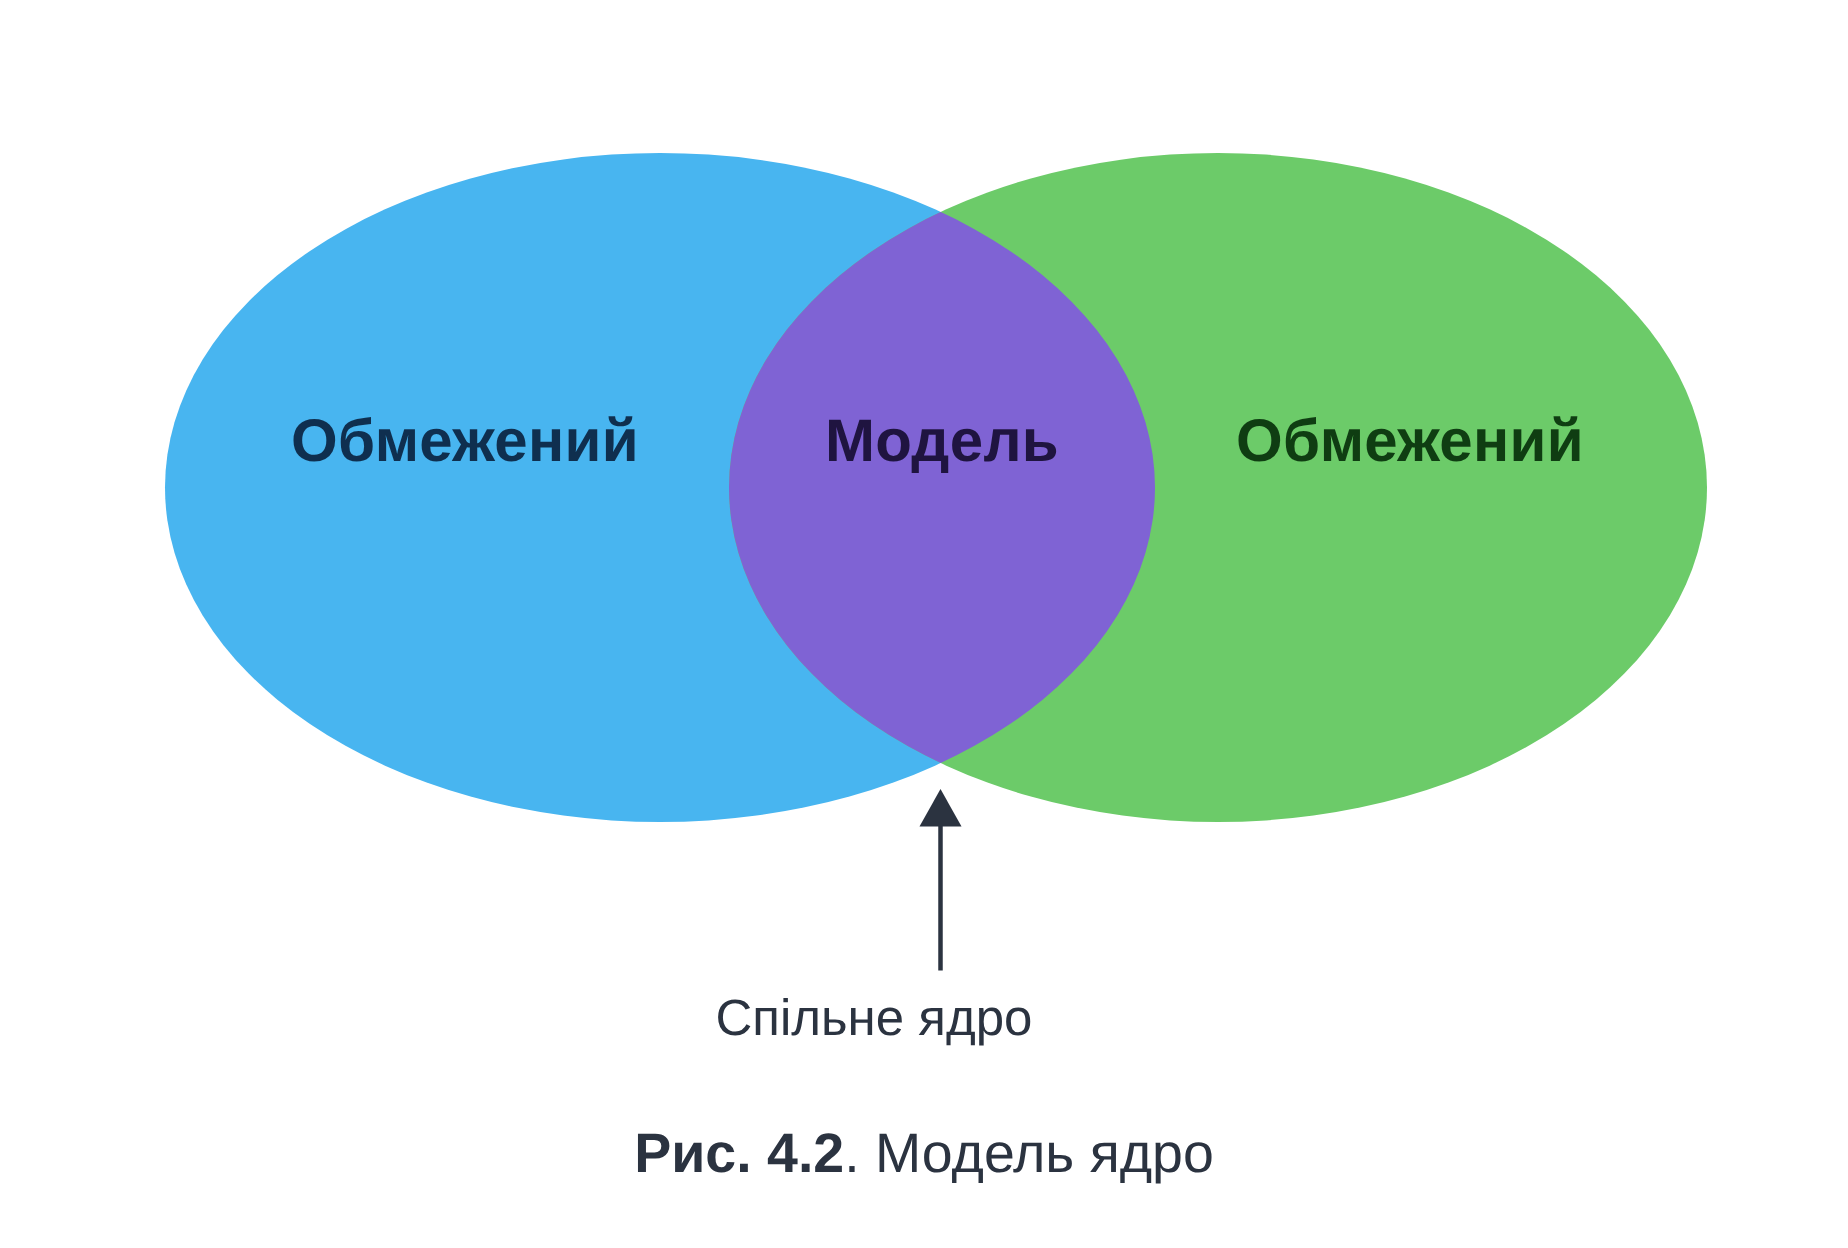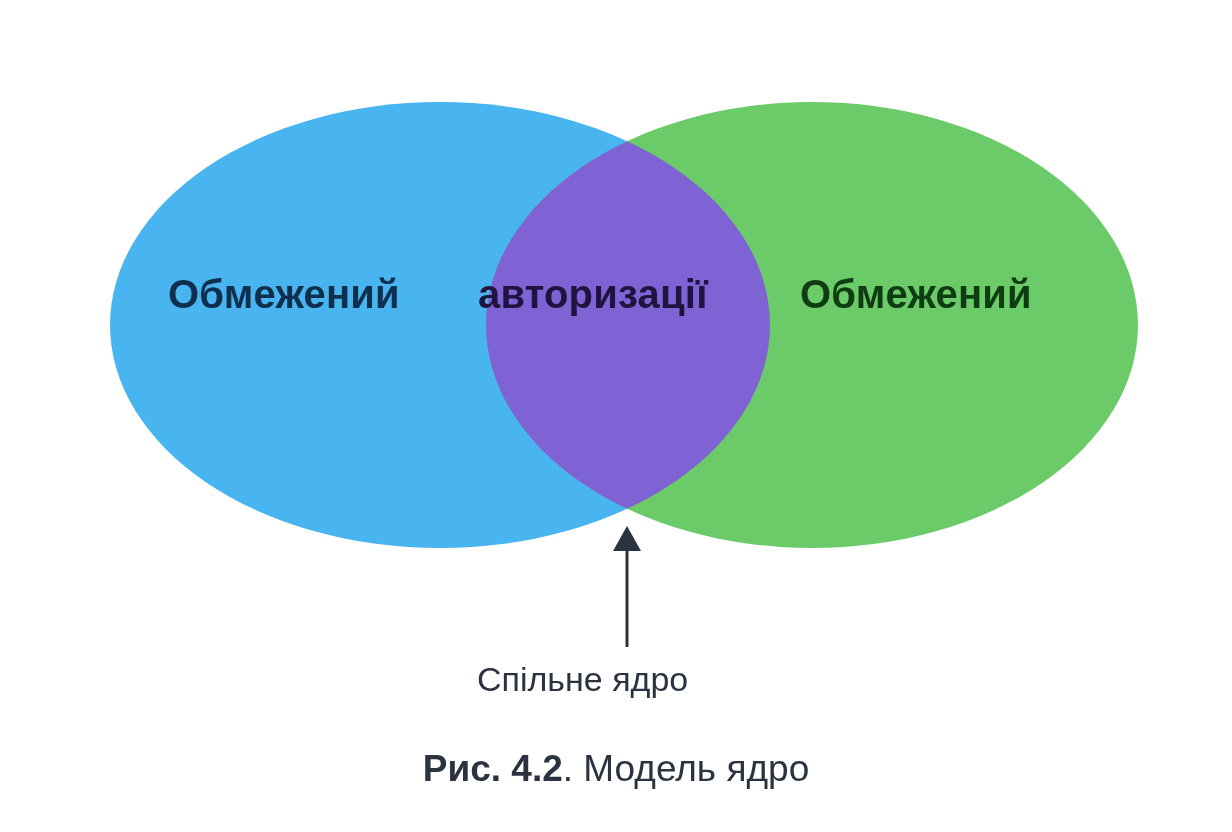--- a/index.html
+++ b/index.html
@@ -1,18 +1,18 @@
 <!DOCTYPE html>
 <html><head>
   <meta charset="utf-8">
   <style>
     html, body { margin: 0; padding: 0; background: #ffffff; }
     body { width: 1232px; height: 832px; position: relative; overflow: hidden; font-family: "Liberation Sans", "DejaVu Sans", sans-serif; }
     .canvas { position: absolute; left: 0; top: 0; width: 1232px; height: 832px; }
-    .label { position: absolute; font-weight: 700; font-size: 40px; line-height: 52px; letter-spacing: 0.2px; }
+    .label { position: absolute; text-align: center; font-weight: 700; font-size: 40px; line-height: 52px; letter-spacing: 0.2px; }
     .label span { display: block; }
     .lbl-left { left: 168px; top: 268px; width: 284px; }
     .lbl-center { left: 478px; top: 268px; width: 300px; }
     .lbl-right { left: 800px; top: 268px; width: 280px; }
     .core-label { position: absolute; left: 477px; top: 660px; width: 300px; text-align: left; font-size: 34px; color: #2B3340; }
     .caption { position: absolute; left: 300px; top: 748px; width: 632px; text-align: center; font-size: 37px; color: #2B3340; }
     .caption .bold { font-weight: 700; }
   </style>
 </head>
 <body>
@@ -31,21 +31,21 @@
     <line x1="627" y1="545" x2="627" y2="647" stroke="#2B3340" stroke-width="3"></line>
     <polygon points="627,526 613,551 641,551" fill="#2B3340"></polygon>
   </g>
 </svg>
 
 <div class="label lbl-left" style="color:#0F2F4F;">
   <span>Обмежений</span>
 </div>
 
 <div class="label lbl-center" style="color:#1F1440;">
-  <span>авторизації</span>
+  <span>Модель</span>
 </div>
 
 <div class="label lbl-right" style="color:#0F3D12;">
   <span>Обмежений</span>
 </div>
 
 <div class="core-label">Спільне ядро</div>
 
 <div class="caption">
   <span class="bold">Рис. 4.2</span><span>. Модель ядро</span>

